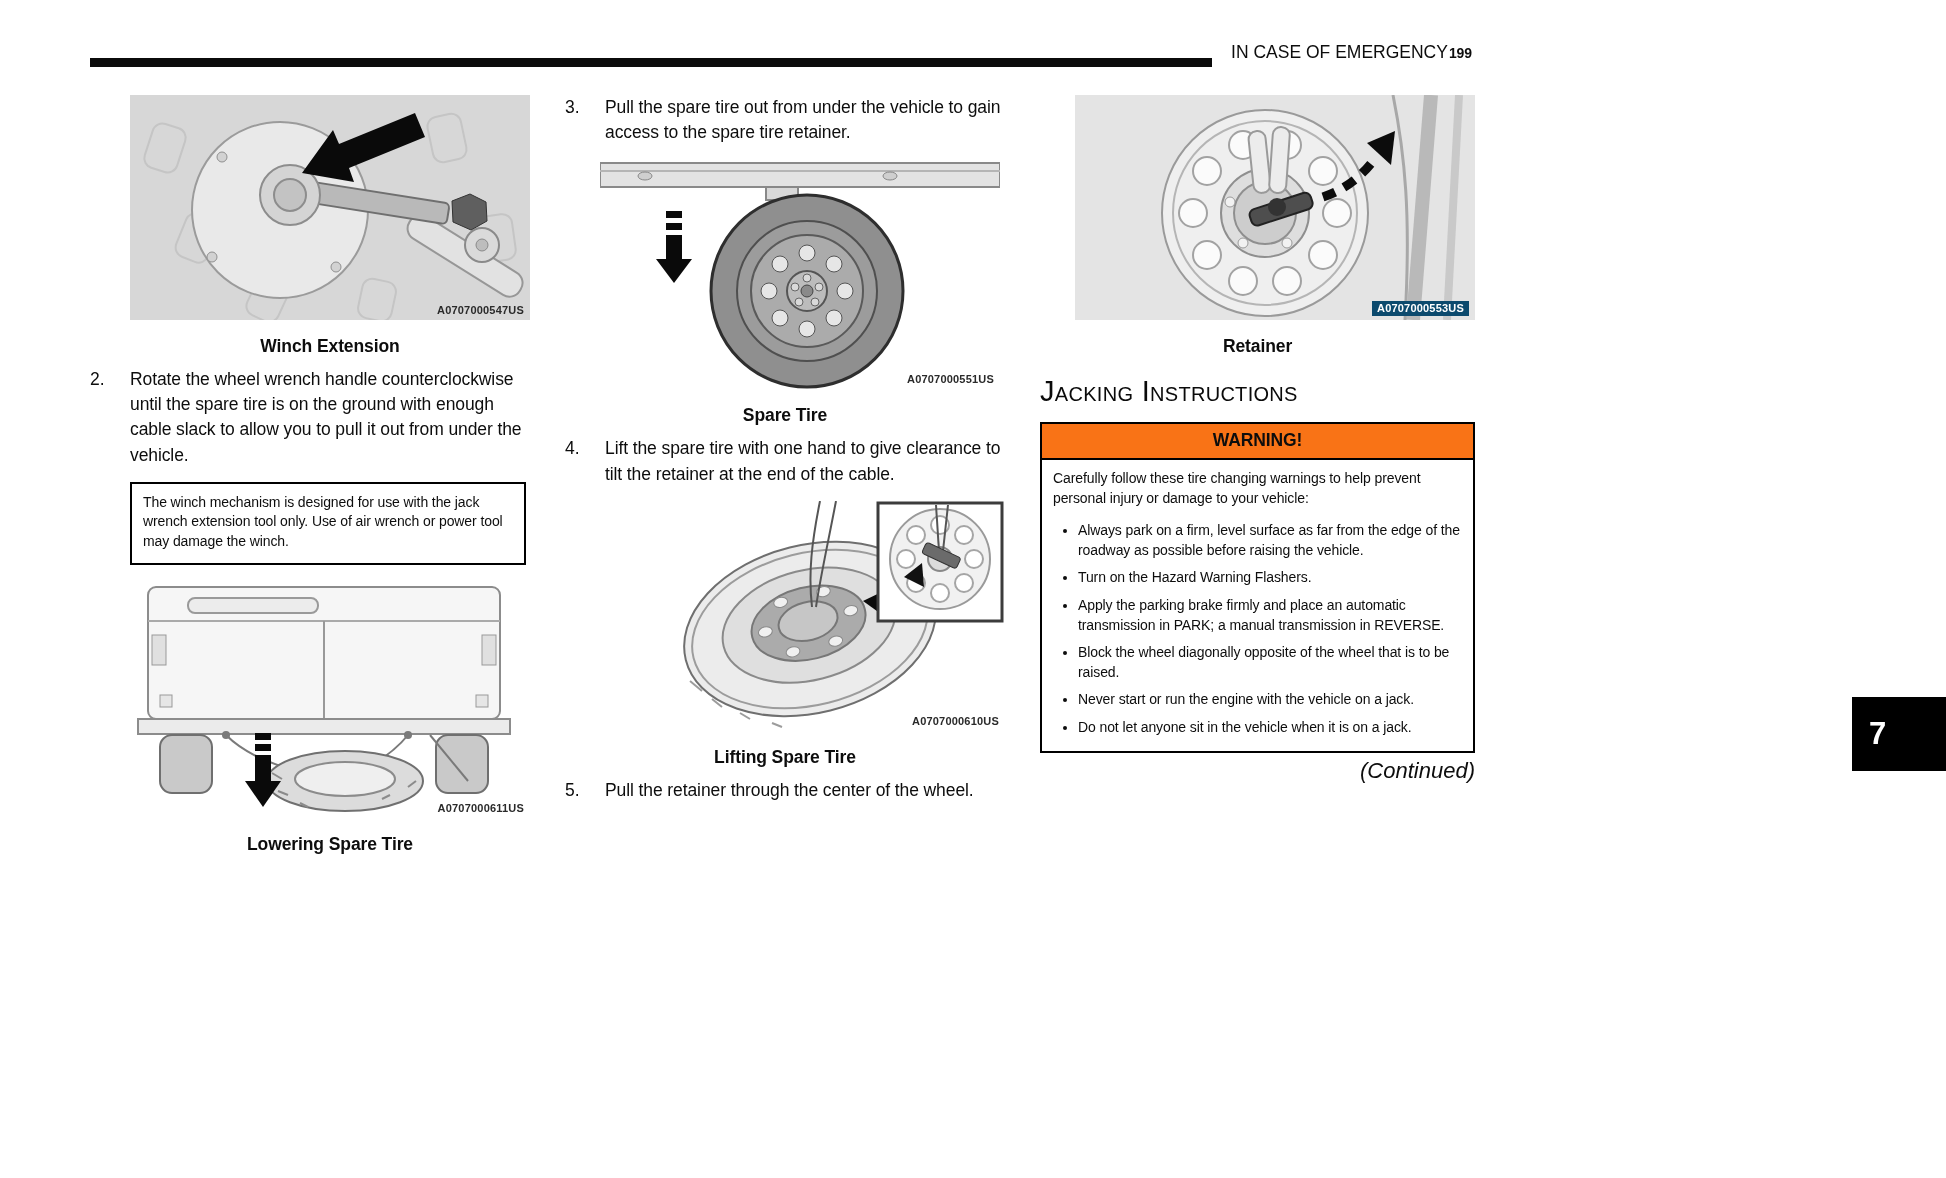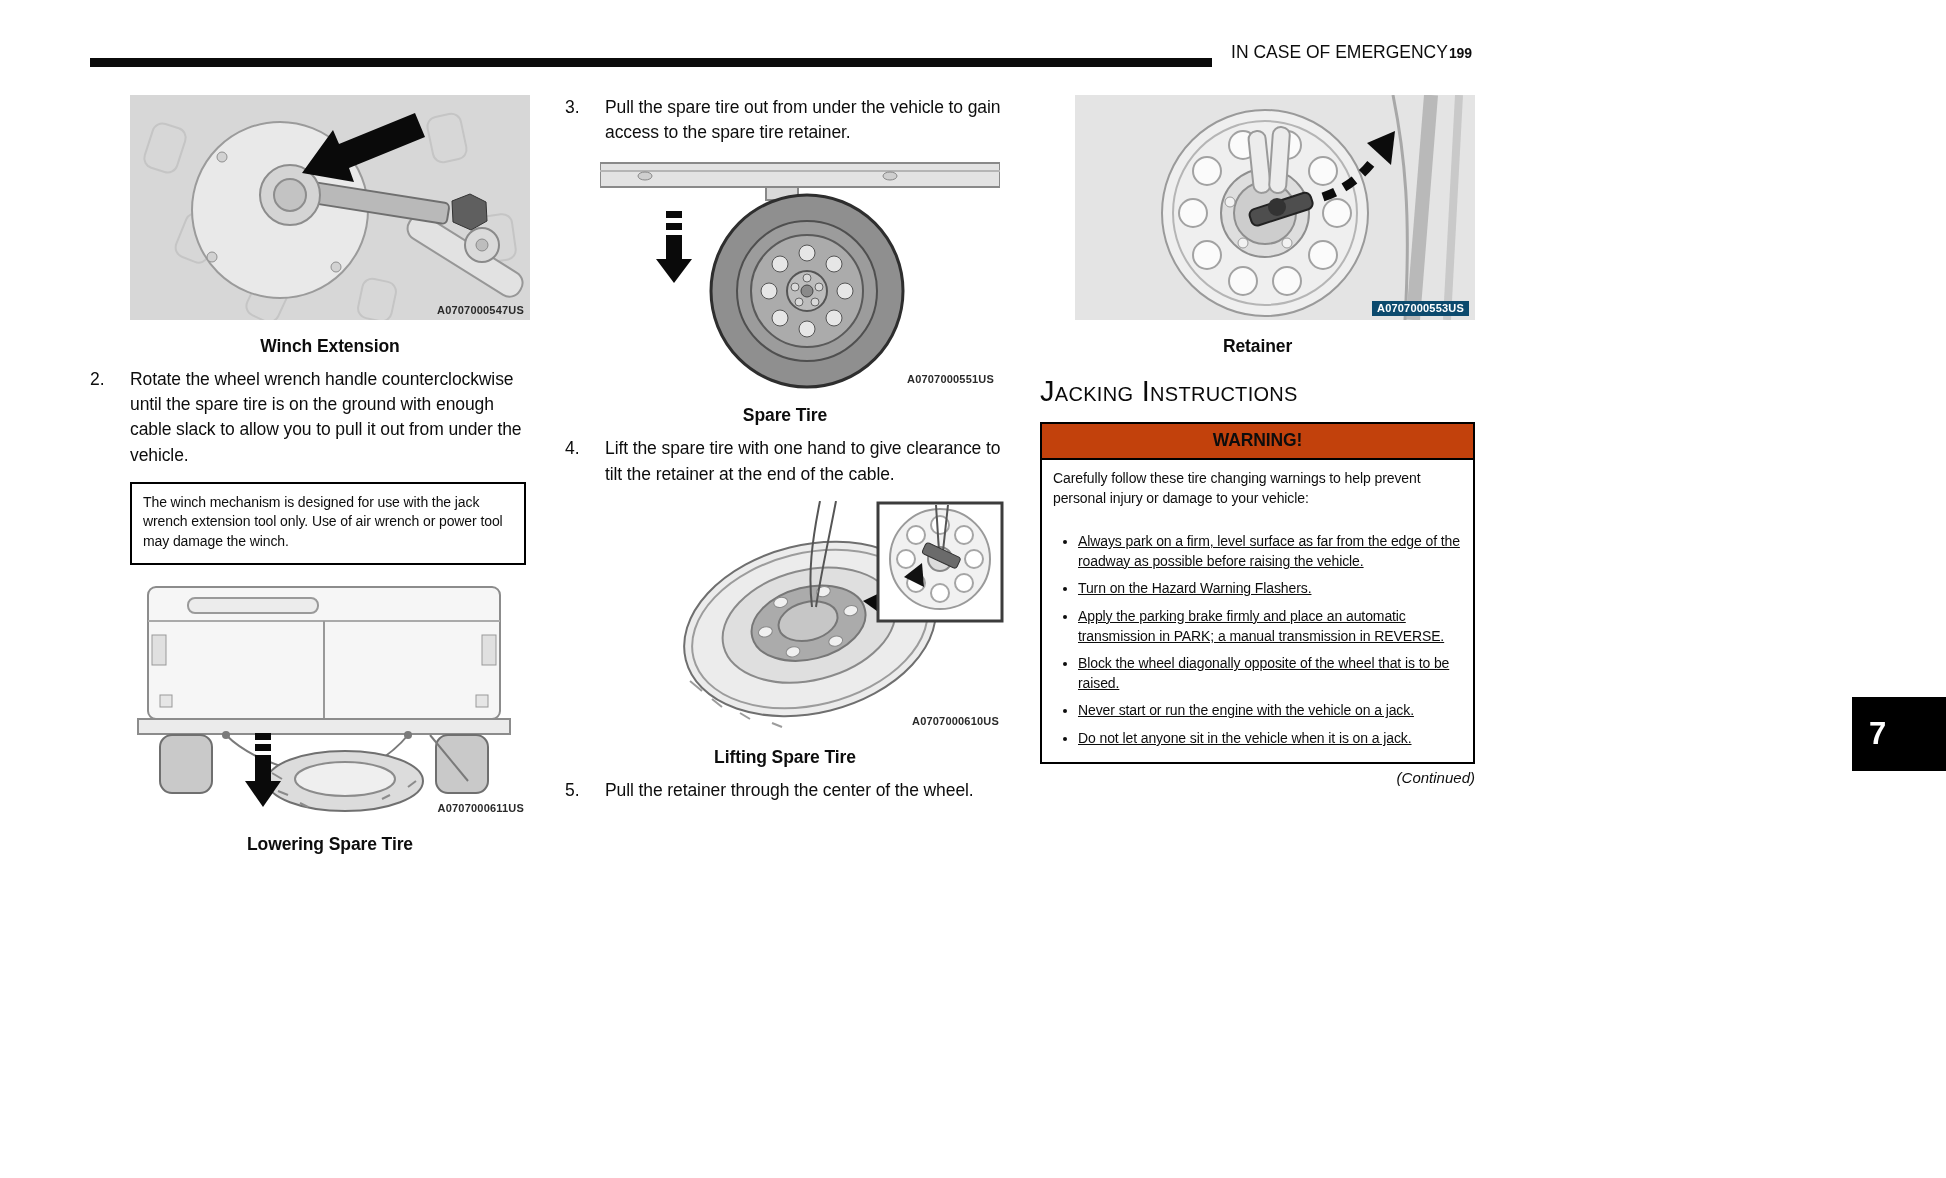--- a/index.html
+++ b/index.html
@@ -43,26 +43,26 @@
     padding:6px 4px 7px; border-bottom:2px solid #000;
   }
   .box-body { padding:9px 11px 11px; font-size:14px; line-height:1.4; }
 
   .caution-box { margin-left:40px; width:396px; margin-top:4px; }
 
   .section-heading {
     font-variant:small-caps; font-size:29px; letter-spacing:0.3px;
     margin:18px 0 14px; color:#0a0a0a;
   }
-  .warning-box .box-title { background:#c2410c; }
-  .warning-box ul { margin:24px 0 0; padding-left:25px;text-decoration:underline; }
+  .warning-box .box-title { background:#f97316; }
+  .warning-box ul { margin:13px 0 0; padding-left:25px; }
   .warning-box li { margin-bottom:8px; }
   .warning-box li:last-child { margin-bottom:2px; }
 
-  .continued { text-align:right; font-style:italic; font-size:15px; margin-top:5px; letter-spacing:0; }
+  .continued { text-align:right; font-style:italic; font-size:22px; margin-top:5px; letter-spacing:0; }
 
   .chapter-tab {
     position:absolute; left:1852px; top:697px; width:94px; height:74px;
     background:#000; color:#fff; display:flex; align-items:center;
     padding-left:17px; font-size:31px; font-weight:bold;
   }
 </style>
 </head>
 <body>
 

